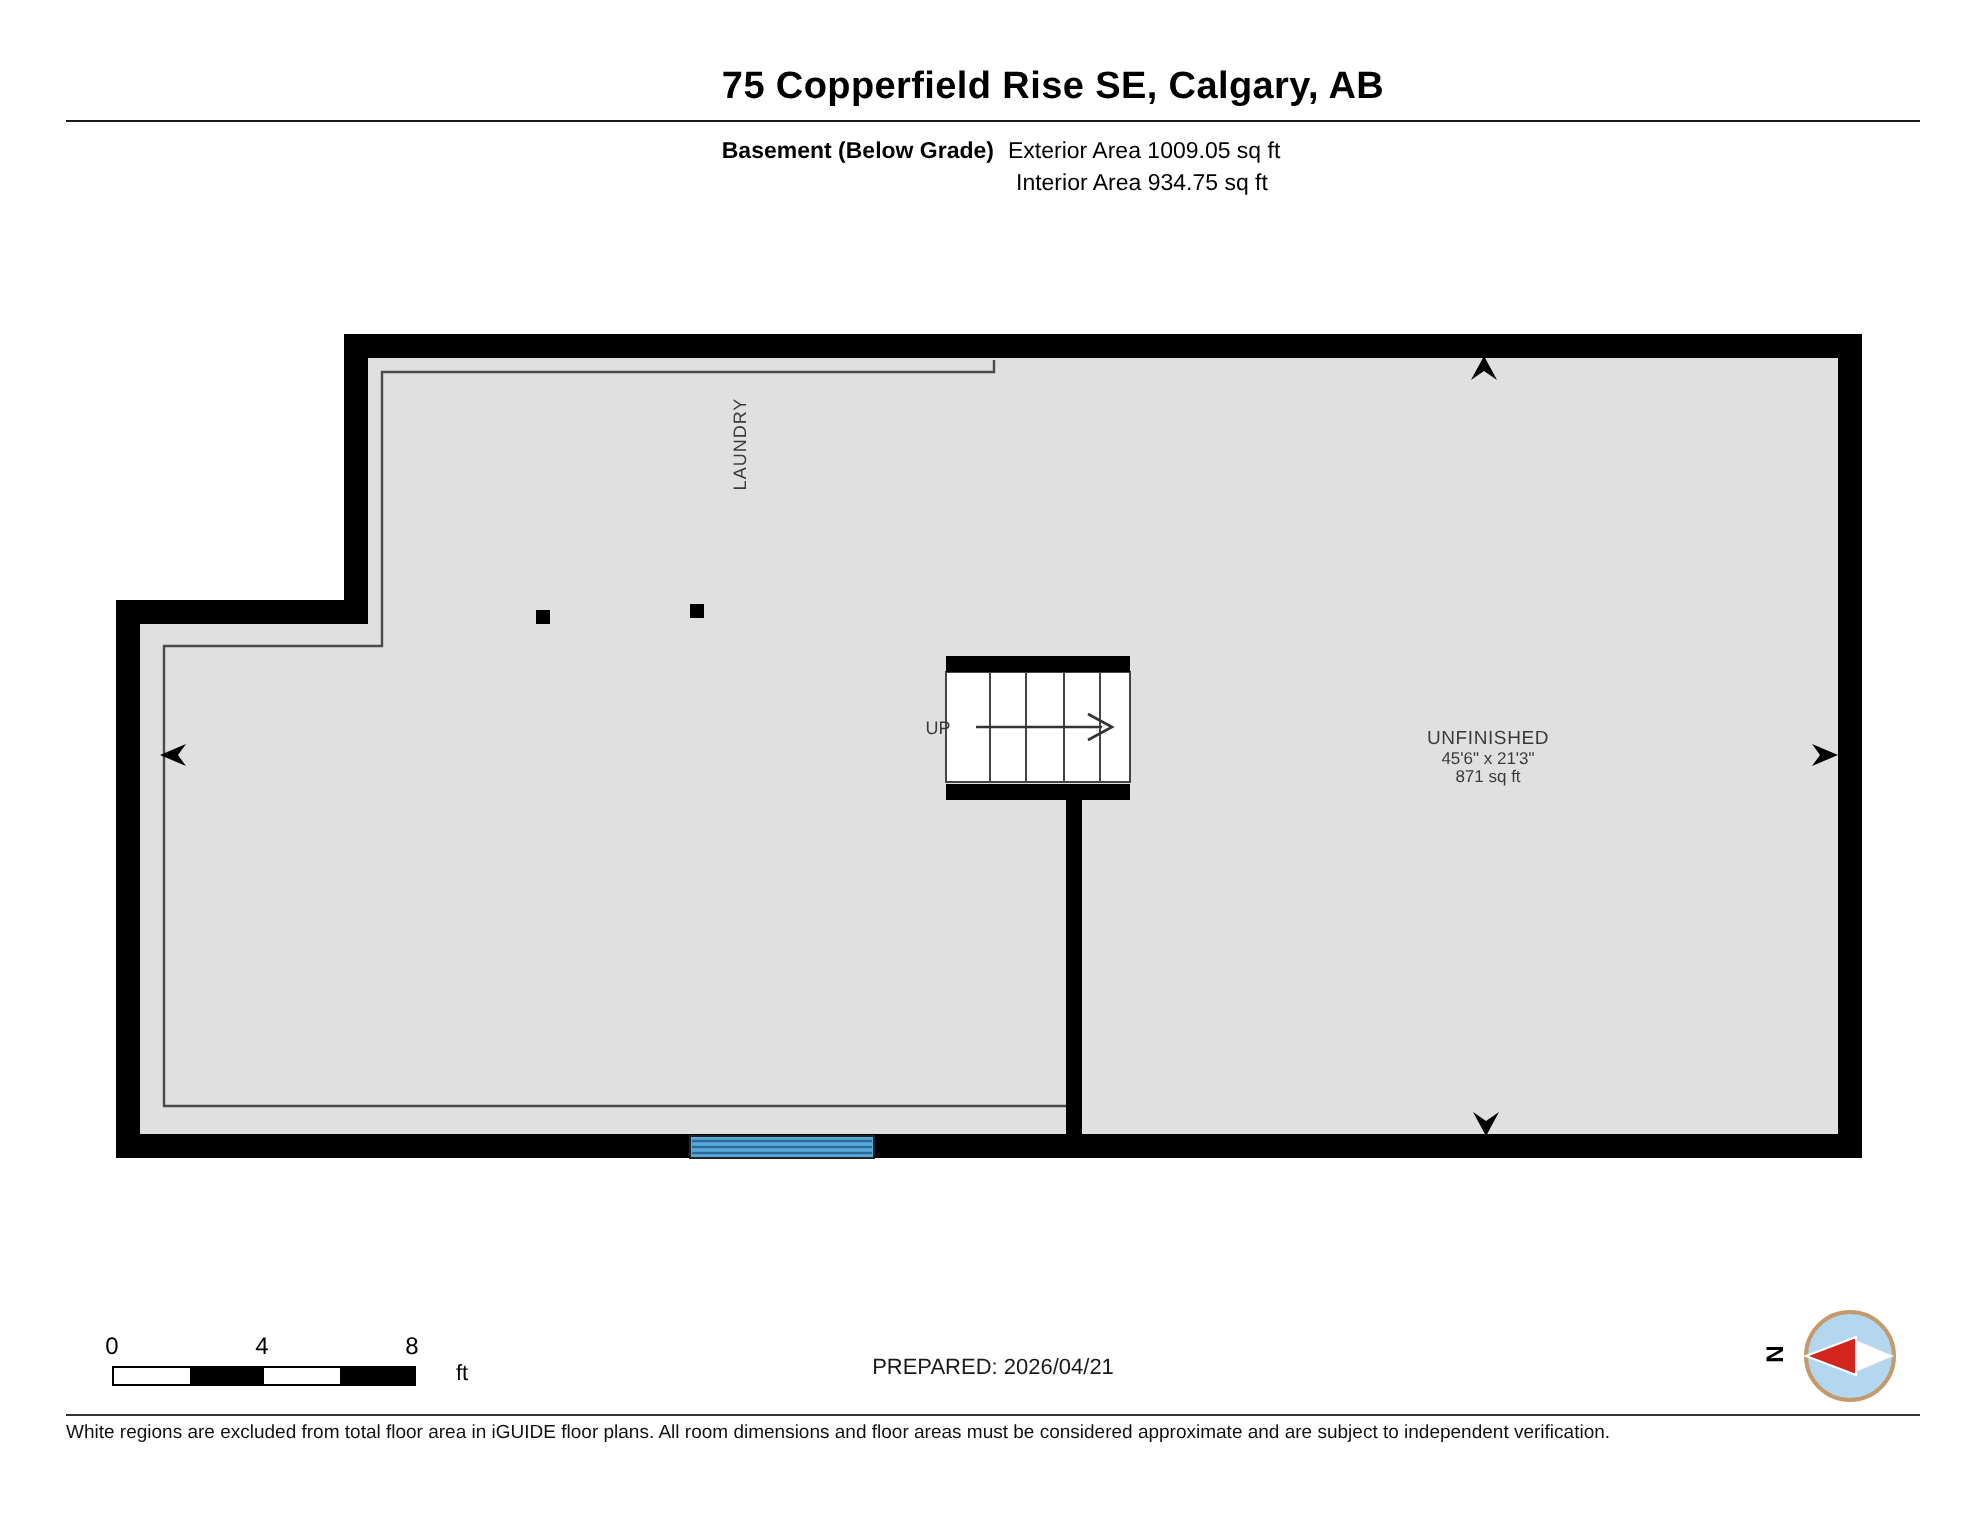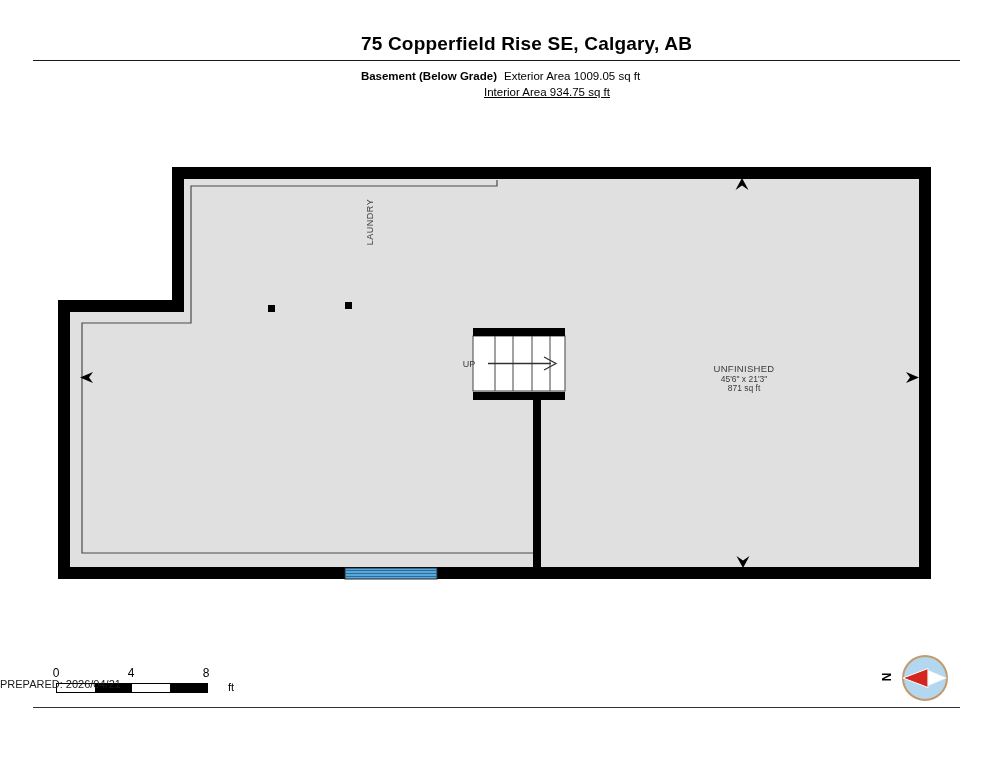--- a/index.html
+++ b/index.html
@@ -3,31 +3,31 @@
 <meta charset="utf-8">
 <style>
   html,body{margin:0;padding:0;background:#ffffff;}
   #page{position:relative;width:993px;height:768px;background:#ffffff;
         font-family:"Liberation Sans",sans-serif;overflow:hidden;color:#000;}
   .abs{position:absolute;}
   #title{top:33px;left:0;width:993px;text-align:center;font-size:19px;font-weight:bold;letter-spacing:.2px;margin-left:30px;}
   #hrule{top:60px;left:33px;width:927px;height:1px;background:#1a1a1a;}
   #floor-label{top:70px;left:0;width:497px;text-align:right;font-size:11.5px;font-weight:bold;}
   #ext-area{top:70px;left:504px;font-size:11.5px;}
-  #int-area{top:86px;left:484px;font-size:11.5px;text-decoration:underline;}
+  #int-area{top:86px;left:508px;font-size:11.5px;}
   #plan-svg{top:0;left:0;}
   svg text{font-family:"Liberation Sans",sans-serif;}
   #scale-labels{top:666px;left:56px;width:150px;height:14px;}
   #scale-labels span{position:absolute;top:0;font-size:12px;transform:translateX(-50%);}
   #scale-bar{top:683px;left:56px;width:150px;height:8px;border:1px solid #000;display:flex;}
   #scale-bar div{height:100%;flex:1;}
   .seg-w{background:#ffffff;}
   .seg-b{background:#000000;}
   #scale-unit{top:681px;left:228px;font-size:11px;}
-  #prepared{top:678px;left:0;width:993px;font-size:11px;color:#1a1a1a;}
+  #prepared{top:678px;left:0;width:993px;text-align:center;font-size:11px;color:#1a1a1a;}
   #north-label{top:670px;left:883px;font-size:12px;font-weight:bold;transform:rotate(-90deg);}
   #frule{top:707px;left:33px;width:927px;height:1px;background:#333;}
   #disclaimer{top:711px;left:33px;width:935px;font-size:9.5px;color:#111;}
 </style>
 </head>
 <body>
 
 <div id="page">
 
   <div id="title" class="abs">75 Copperfield Rise SE, Calgary, AB</div>
@@ -105,14 +105,15 @@
     <div class="seg-w"></div>
     <div class="seg-b"></div>
   </div>
   <div id="scale-unit" class="abs">ft</div>
 
   <div id="prepared" class="abs">PREPARED: 2026/04/21</div>
 
   <div id="north-label" class="abs">N</div>
 
   <div id="frule" class="abs"></div>
+  <div id="disclaimer" class="abs">White regions are excluded from total floor area in iGUIDE floor plans. All room dimensions and floor areas must be considered approximate and are subject to independent verification.</div>
 
 </div>
 
 </body></html>

